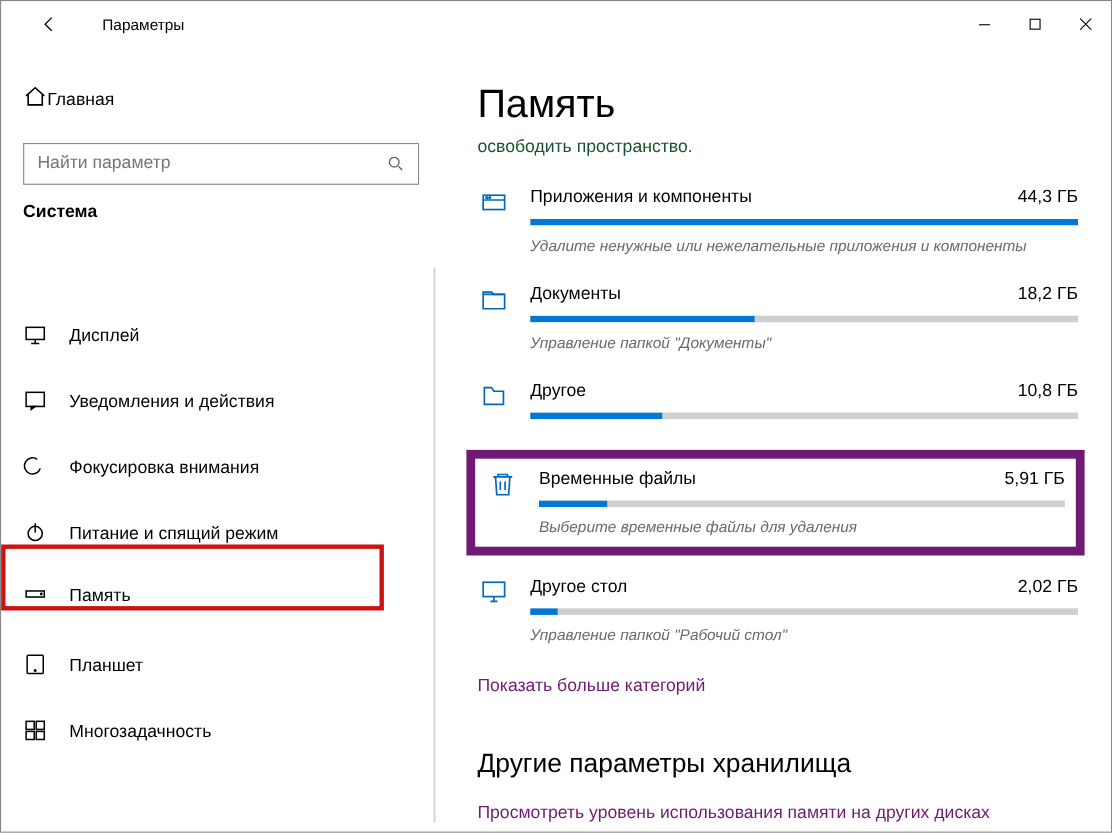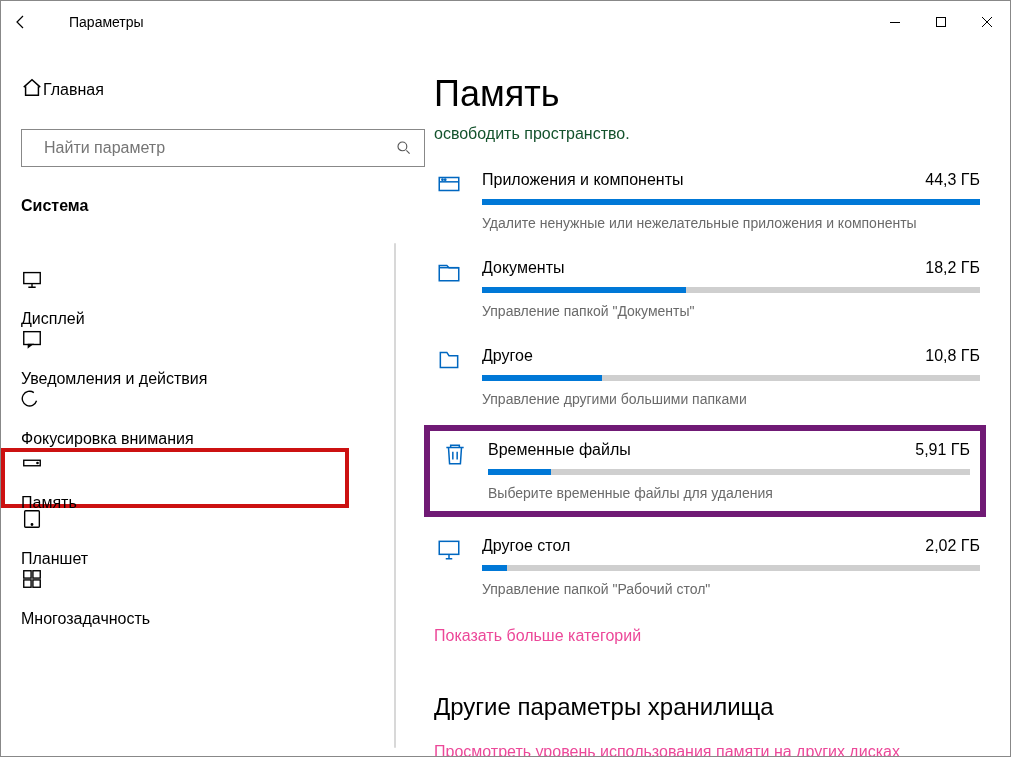--- a/index.html
+++ b/index.html
@@ -1,64 +1,64 @@
 <!DOCTYPE html>
 <html><head>
 <meta charset="utf-8">
 <style>
   * { box-sizing: border-box; margin: 0; padding: 0; font-family: "Segoe UI", Arial, sans-serif; }
   body { background: #fff; width: 1011px; height: 757px; overflow: hidden; border: 1px solid #888; position: relative; }
 
   
-  .titlebar { display: flex; align-items: center; height: 42px; }
+  .titlebar { display: flex; align-items: center; height: 42px; margin-left: 24px; }
   .titlebar .back { width: 40px; height: 42px; display:flex; align-items:center; justify-content:center; color:#000; font-size:18px; }
   .titlebar .title { font-size: 14px; margin-left: 28px; color:#000; }
   .titlebar .spacer { flex: 1; }
   .winbtn { width: 46px; height: 32px; display:flex; align-items:center; justify-content:center; font-size: 12px; color:#000; }
 
   
   .container { display:flex; position: absolute; top: 42px; left:0; right:0; bottom:0; }
   .sidebar { width: 395px; padding-left: 20px; padding-right: 12px; padding-top: 34px; position: relative; }
   .divider-right { position:absolute; top: 200px; bottom: 8px; right: 0; width: 2px; background: #d8d8d8; border-radius: 2px; }
 
   .home-row { display:flex; align-items:center; margin-bottom: 26px; }
   .home-row svg { width: 22px; height: 22px; color:#000; }
   .home-row span { font-size: 16px; color:#000; }
 
-  .searchbox { display:flex; align-items:center; border:1px solid #888; height: 38px; margin-bottom: 30px; width: 404px; padding-left: 10px; }
+  .searchbox { display:flex; align-items:center; border:1px solid #888; height: 38px; margin-bottom: 16px; width: 360px; }
   .searchbox input { border:none; outline:none; flex:1; padding: 0 12px; font-size: 16px; color:#555; background:transparent; }
   .searchbox .icon { width: 40px; display:flex; align-items:center; justify-content:center; color:#555; }
 
   .category { font-size: 16px; font-weight: 700; margin-bottom: 53px; }
 
-  .nav-item { display:flex; align-items:flex-start; gap: 20px; height: 60px; width: 340px; cursor: pointer; flex-direction: column; }
+  .nav-item { display:flex; align-items:flex-end; gap: 20px; height: 60px; width: 340px; cursor: pointer; }
   .nav-item .nav-icon { width: 22px; height: 22px; display:flex; align-items:center; justify-content:center; color:#000; }
   .nav-item .nav-label { font-size: 16px; color:#000; }
 
   .red-frame { border: 4px solid #cc1111; }
   .red-frame-side { width: 348px; margin-left: -20px; padding-left: 16px; }
 
   
   .main { flex:1; padding-left: 38px; padding-top: 30px; padding-right: 30px; overflow: hidden; }
   .main h1 { font-size: 36px; font-weight: 400; margin-bottom: 10px; }
   .main .subtext { font-size: 16px; color:#14532d; margin-bottom: 28px; }
 
   .storage-row { display:flex; gap: 18px; margin-bottom: 28px; position: relative; }
   .storage-icon { width: 30px; padding-top: 0px; display:flex; justify-content:center; color:#0067c0; }
   .storage-icon svg { width: 26px; height: 26px; }
   .storage-body { flex:1; }
   .storage-head { display:flex; justify-content: space-between; font-size: 16px; color:#000; }
   .progress { height: 6px; background:#cfcfcf; margin-top: 10px; margin-bottom: 10px; border-radius: 0; overflow:hidden; }
   .progress .bar { height:100%; background:#0078d7; }
-  .storage-desc { font-size: 14px; color:#6a6a6a; }
-
-  .red-frame-main { border: 6px solid #701a75; padding: 10px 10px 10px 10px; margin-left: -10px; margin-right: -6px; margin-bottom: 20px; margin-top: -10px; }
+  .storage-desc { font-size: 14px; color:#6a6a6a;font-style:italic; }
+
+  .red-frame-main { border: 8px solid #701a75; padding: 10px 10px 10px 10px; margin-left: -10px; margin-right: -6px; margin-bottom: 20px; margin-top: -10px; }
   .red-frame-main .storage-row { margin-bottom: 0; }
 
-  .link { color:#ec4899; font-size: 16px; cursor:pointer; display:inline-block; }
+  .link { color:#701a75; font-size: 16px; cursor:pointer; display:inline-block; }
   .link.cat { margin-top: 2px; margin-bottom: 48px; }
 
   .main h2 { font-size: 24px; font-weight: 400; margin-bottom: 22px; }
 </style>
 </head>
 <body>
 
 <div class="titlebar">
   <div class="back">
     <svg viewBox="0 0 16 16" width="16" height="16" fill="none" stroke="currentColor" stroke-width="1.2">
@@ -132,20 +132,29 @@
 
     <div class="nav-item">
       <span class="nav-icon">
         <svg viewBox="0 0 24 24" fill="none" stroke="currentColor" stroke-width="1.5">
             <path d="M17 14 A8 8 0 1 1 14 5"></path>
           </svg>
       </span>
       <span class="nav-label">Фокусировка внимания</span>
     </div>
 
+    <div class="nav-item">
+      <span class="nav-icon">
+        <svg viewBox="0 0 24 24" fill="none" stroke="currentColor" stroke-width="1.5">
+            <circle cx="12" cy="13" r="7"></circle>
+            <path d="M12 3 V12"></path>
+          </svg>
+      </span>
+      <span class="nav-label">Питание и спящий режим</span>
+    </div>
 
     <div class="nav-item red-frame red-frame-side">
       <span class="nav-icon">
         <svg viewBox="0 0 24 24" fill="none" stroke="currentColor" stroke-width="1.5">
             <rect x="3" y="9" width="18" height="6"></rect>
             <circle cx="18" cy="12" r="0.7" fill="currentColor"></circle>
           </svg>
       </span>
       <span class="nav-label">Память</span>
     </div>
@@ -229,21 +238,20 @@
           </svg>
       </div>
       <div class="storage-body">
         <div class="storage-head">
           <span>Другое</span>
           <span>10,8 ГБ</span>
         </div>
         <div class="progress">
             <div class="bar" style="width:24%"></div>
           </div>
-        <div class="storage-desc">Управление другими большими папками</div>
       </div>
     </div>
 
     
     <div class="red-frame-main">
       <div class="storage-row">
         <div class="storage-icon">
           <svg viewBox="0 0 24 24" fill="none" stroke="currentColor" stroke-width="1.4">
               <path d="M4 6 H20"></path>
               <path d="M8 6 V4 H16 V6"></path>

